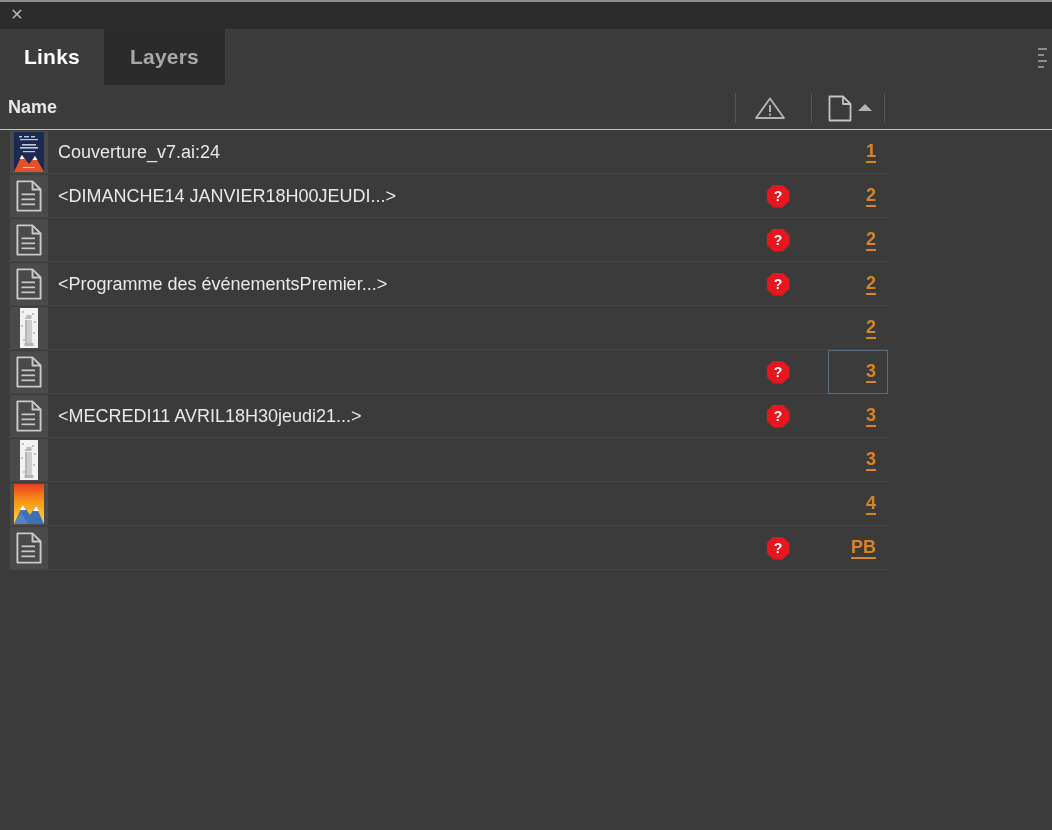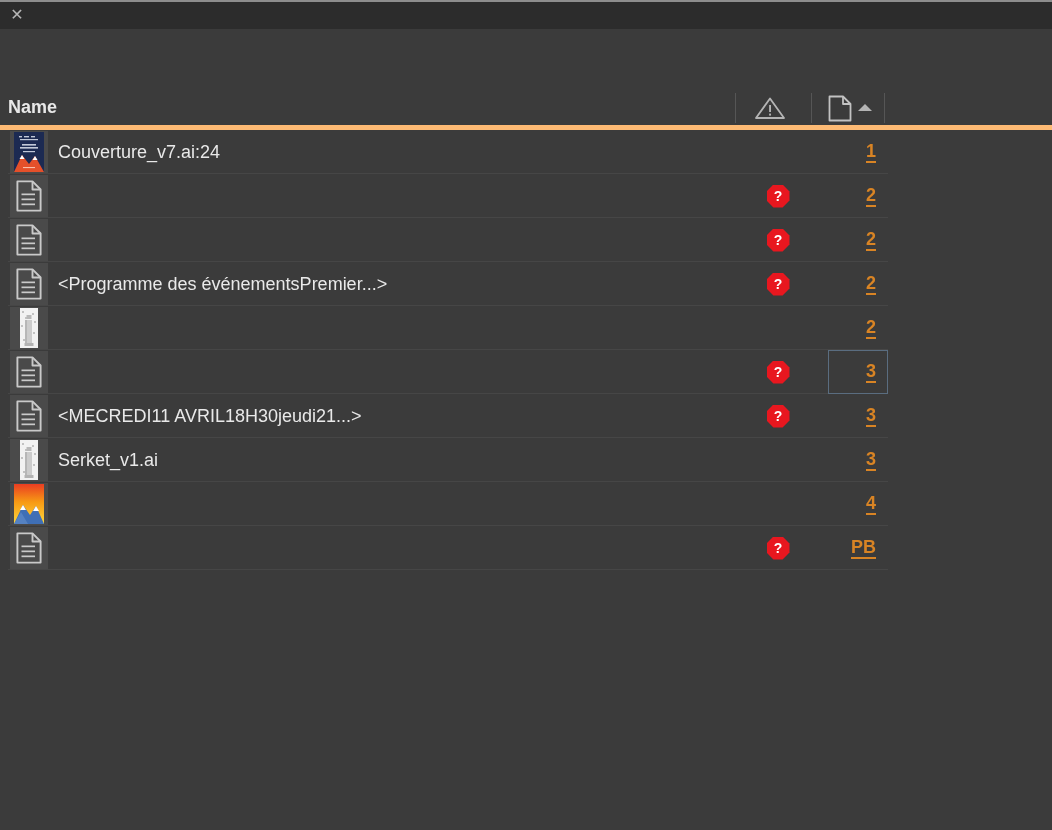--- a/index.html
+++ b/index.html
@@ -58,21 +58,21 @@
   .panel-menu-icon i { display: block; height: 2px; background: #8d8d8d; }
   .panel-menu-icon i:nth-child(1) { width: 9px; }
   .panel-menu-icon i:nth-child(2) { width: 6px; }
   .panel-menu-icon i:nth-child(3) { width: 9px; }
   .panel-menu-icon i:nth-child(4) { width: 6px; }
 
   
   .colhead {
     position: absolute; top: 85px; left: 0; width: 1052px; height: 45px;
     background: #3b3b3b;
-    border-bottom: 5px solid #fdba74;
+    border-bottom: 1px solid #fdba74;
   }
   .colhead .name-label {
     position: absolute; left: 8px; top: 12px;
     font-size: 18px; font-weight: bold; color: #e8e8e8;
     user-select: none;
   }
   .colhead .sep {
     position: absolute; top: 8px; width: 1px; height: 30px; background: #565656;
   }
   .colhead .warn-head {
@@ -150,20 +150,31 @@
 </style>
 </head>
 <body>
 
 <div id="app">
 
   <div class="titlebar">
     <div class="close-x">✕</div>
   </div>
 
+  <div class="tabstrip">
+    <div class="tab active" id="tab0" style="left:0;width:104px;">Links</div>
+    <div class="tab inactive" id="tab1" style="left:104px;width:122px;">Layers</div>
+    <div class="tab-filler" style="left:226px;width:826px;"></div>
+    <div class="panel-menu-icon">
+      <i></i>
+        <i></i>
+        <i></i>
+        <i></i>
+    </div>
+  </div>
 
   <div class="colhead">
     <div class="name-label">Name</div>
 
     <div class="sep" style="left:735px;"></div>
     <div class="sep" style="left:811px;"></div>
     <div class="sep" style="left:884px;"></div>
 
     <div class="warn-head">
       <svg width="34" height="24" viewBox="0 0 34 24">
@@ -211,20 +222,21 @@
       <div class="row">
         <div class="thumb">
           <svg class="doc-icon" viewBox="0 0 26 32">
             <path d="M1.4 1.4 H16.5 L24.6 9.5 V30.6 H1.4 Z" fill="none" stroke="#c9c9c9" stroke-width="1.9" stroke-linejoin="round"></path>
             <path d="M16.5 1.4 V9.5 H24.6" fill="none" stroke="#c9c9c9" stroke-width="1.9" stroke-linejoin="round"></path>
             <rect x="5.5" y="13.5" width="13.5" height="1.7" fill="#c9c9c9"></rect>
             <rect x="5.5" y="18.5" width="13.5" height="1.7" fill="#c9c9c9"></rect>
             <rect x="5.5" y="23.5" width="13.5" height="1.7" fill="#c9c9c9"></rect>
           </svg>
         </div>
+        <div class="rowname">&lt;DIMANCHE14 JANVIER18H00JEUDI...&gt;</div>
         <div class="warn-cell">
           <div class="badge-missing">
             <span>?</span>
           </div>
         </div>
         <div class="page-cell">
           <span class="pagenum">2</span>
         </div>
       </div>
       <div class="row">
@@ -343,21 +355,20 @@
               <rect x="13" y="24" width="2" height="2"></rect>
               <rect x="3" y="31" width="2" height="2"></rect>
               <rect x="11" y="35" width="2" height="2"></rect>
             </g>
             <rect x="6.5" y="7" width="5" height="4" fill="#b9b9b9"></rect>
             <rect x="6" y="12" width="6" height="23" fill="#cccccc"></rect>
             <rect x="5.2" y="12" width="1.4" height="23" fill="#a8a8a8"></rect>
             <rect x="4.5" y="35" width="9" height="3" fill="#b3b3b3"></rect>
           </svg>
         </div>
-        <div class="rowname">Serket_v1.ai</div>
         <div class="warn-cell"></div>
         <div class="page-cell">
           <span class="pagenum">3</span>
         </div>
       </div>
       <div class="row">
         <div class="thumb">
           <svg width="30" height="40" viewBox="0 0 30 40">
             <defs>
               <linearGradient id="sky" x1="0" y1="0" x2="0" y2="1">

